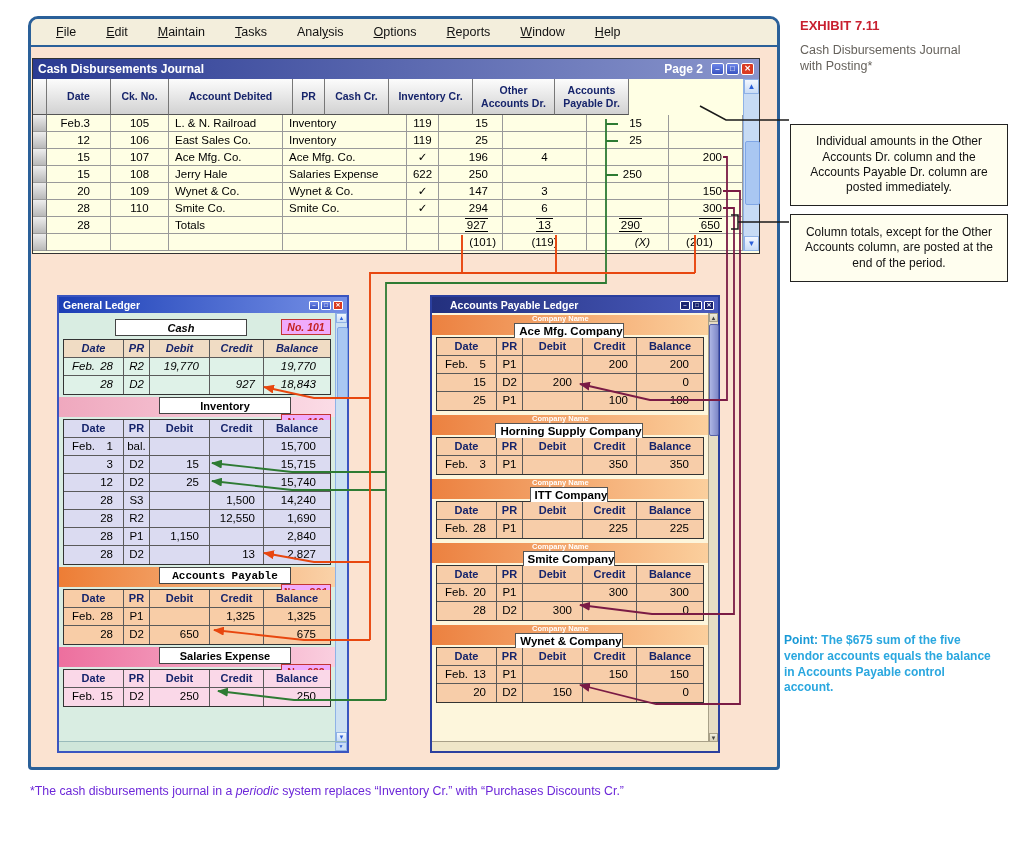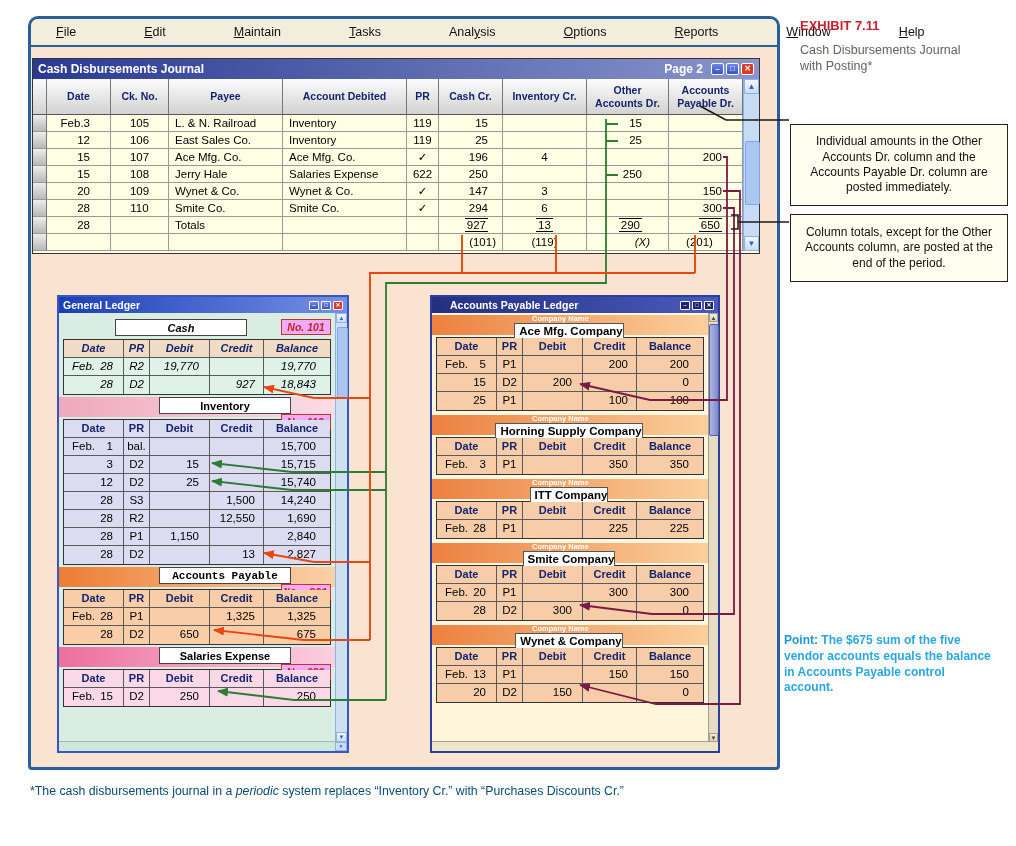--- a/index.html
+++ b/index.html
@@ -3,21 +3,21 @@
 <meta charset="utf-8">
 <style>
   html,body{margin:0;padding:0;background:#fff;}
   #page{position:relative;width:1016px;height:846px;background:#fff;
         font-family:"Liberation Sans", sans-serif;overflow:hidden;}
 
   
   .outer-window{position:absolute;left:28px;top:16px;width:752px;height:754px;
     background:#FBE3D1;border:3px solid #2A6099;border-radius:10px 10px 4px 4px;box-sizing:border-box;}
   .menu-bar{height:26px;background:#F3EEDC;border-bottom:2px solid #2A6099;
-    border-radius:7px 7px 0 0;display:flex;align-items:center;padding-left:10px;gap:38px;}
+    border-radius:7px 7px 0 0;display:flex;align-items:center;padding-left:10px;}
   .menu-item{font-size:12.5px;color:#111;padding:0 15px;cursor:default;}
   .menu-item u{text-decoration:underline;}
 
   
   .journal-window{position:absolute;left:32px;top:58px;width:726px;height:194px;
     border:1px solid #333;background:#FFFFE4;box-sizing:content-box;z-index:2;}
   .titlebar{height:20px;background:linear-gradient(90deg,#2A3A92,#8995CC);
     display:flex;align-items:center;padding:0 5px;color:#fff;font-weight:bold;font-size:12px;}
   .titlebar .spacer{flex:1;}
   .win-btn{width:13px;height:12px;margin-left:2px;border:1px solid #fff;border-radius:2px;
@@ -114,21 +114,21 @@
   
   .exhibit-label{position:absolute;left:800px;top:18px;color:#C8202F;font-weight:bold;font-size:13px;}
   .exhibit-subtitle{position:absolute;left:800px;top:42px;width:172px;color:#66625C;font-size:12.5px;line-height:1.3;}
   .callout{position:absolute;left:790px;width:218px;background:#FFFEEF;border:1px solid #222;
     font-size:12px;color:#111;text-align:center;display:flex;align-items:center;justify-content:center;
     line-height:1.28;box-sizing:border-box;padding:4px 6px;z-index:2;}
   .callout1{top:124px;height:82px;}
   .callout2{top:214px;height:68px;}
   .point-block{position:absolute;left:784px;top:633px;width:212px;font-size:12px;line-height:1.32;color:#2AA7DF;font-weight:bold;}
   .point-block .pl{color:#1899D6;}
-  .footnote{position:absolute;left:30px;top:784px;font-size:12.3px;color:#0c4a6e;}
+  .footnote{position:absolute;left:30px;top:784px;font-size:12.3px;color:#6d28d9;}
 
   
   #connectors{position:absolute;left:0;top:0;width:1016px;height:846px;pointer-events:none;z-index:5;}
   .ln-g{stroke:#2E7B33;stroke-width:1.8;fill:none;}
   .ln-o{stroke:#E8470F;stroke-width:1.9;fill:none;}
   .ln-m{stroke:#7A1B45;stroke-width:1.8;fill:none;}
   .ln-k{stroke:#1a1a1a;stroke-width:1.5;fill:none;}
 </style>
 </head>
 <body>
@@ -157,21 +157,20 @@
       <span class="win-btn">–</span>
       <span class="win-btn">□</span>
       <span class="win-btn close">✕</span>
     </div>
     <div class="jbody">
       <div class="jgrid" id="jgrid">
           <div class="jrow hdr">
             <div class="jcell jsel w0"></div>
             <div class="jcell w1">Date</div>
             <div class="jcell w2">Ck. No.</div>
-            <div class="jcell w3">Payee</div>
             <div class="jcell w4">Account Debited</div>
             <div class="jcell w5">PR</div>
             <div class="jcell w6">Cash Cr.</div>
             <div class="jcell w7">Inventory Cr.</div>
             <div class="jcell w8">Other
 Accounts Dr.</div>
             <div class="jcell w9">Accounts
 Payable Dr.</div>
           </div>
           <div class="jrow">

